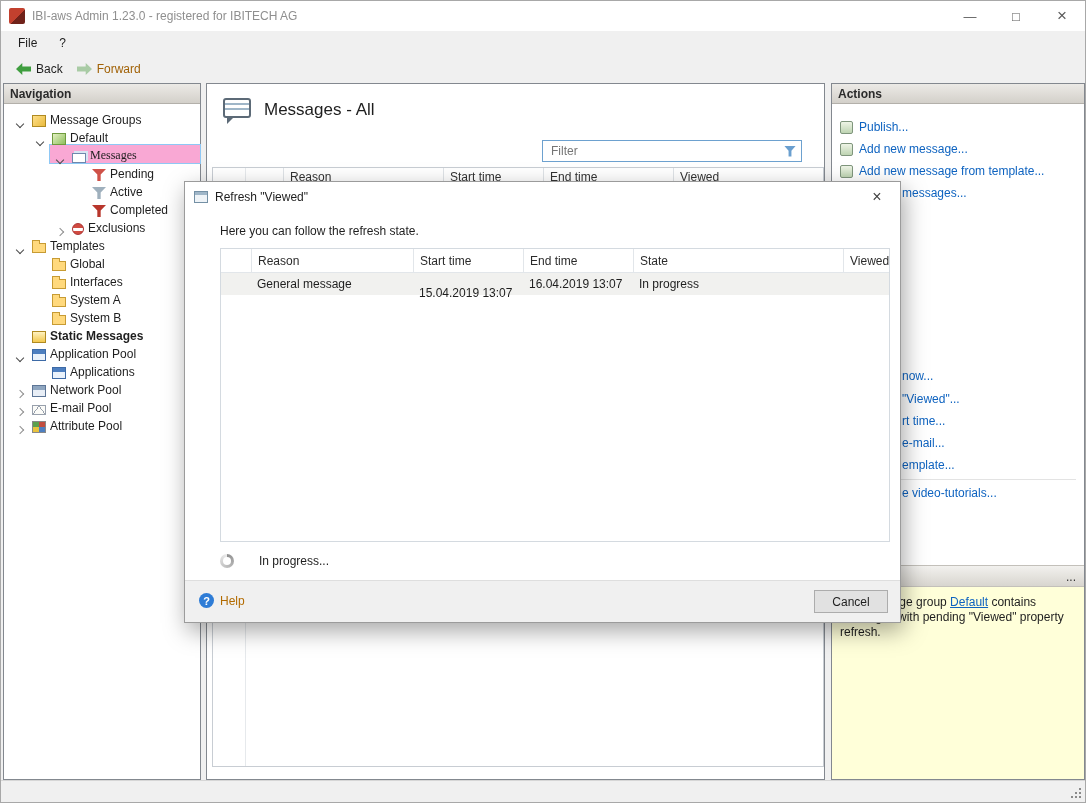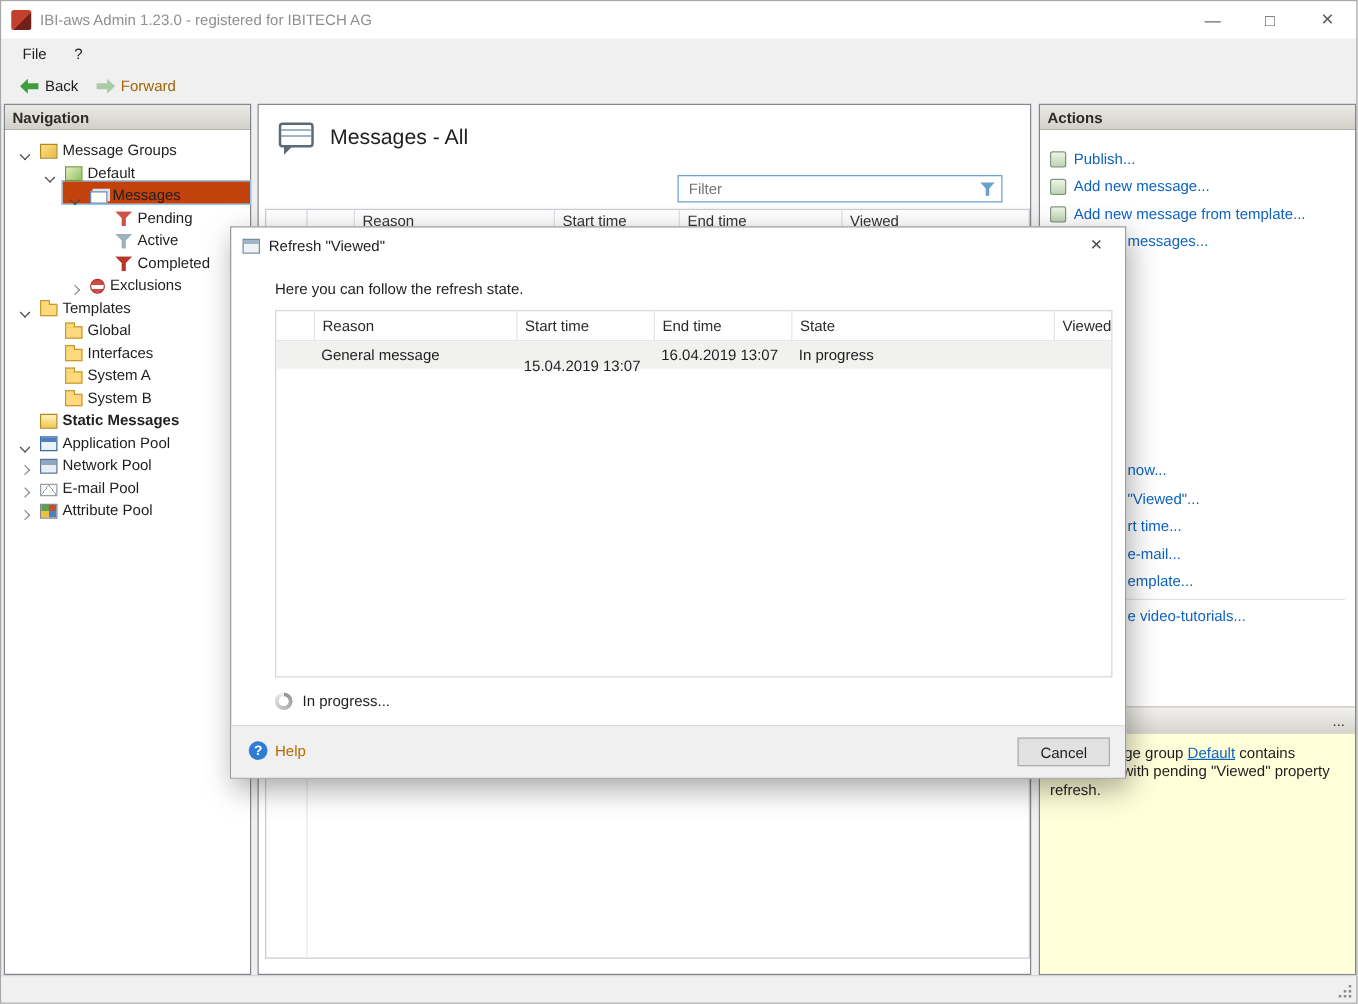--- a/index.html
+++ b/index.html
@@ -26,21 +26,21 @@
   
   .panel-header { height:20px; background:linear-gradient(#eceae6,#d3d0ca); border-bottom:1px solid #b3b0aa; font-weight:bold; padding:3px 6px; color:#2b2b2b; }
   .nav-panel { position:absolute; left:2px; top:82px; width:198px; height:697px; background:#fff; border:1px solid #83888f; }
   .main-panel { position:absolute; left:205px; top:82px; width:619px; height:697px; background:#fff; border:1px solid #83888f; }
   .actions-panel { position:absolute; left:830px; top:82px; width:254px; height:697px; background:#fff; border:1px solid #83888f; }
 
   
   .tree { padding-top:5px; }
   .tree-row { height:18px; display:flex; align-items:center; }
   .row-body { display:flex; align-items:flex-end; gap:4px; flex:1; height:18px; padding:0 2px; }
-  .tree-row.selected .row-body { background:#c2410c; outline:1px solid #8ec8f5; }
+  .tree-row.selected .row-body { background:#f9a8d4; outline:1px solid #8ec8f5;font-family:Liberation Serif, serif; }
   .expander { width:16px; flex:0 0 16px; display:flex; align-items:center; justify-content:center; }
   .chev { width:6px; height:6px; border-right:1.5px solid #4a4a4a; border-bottom:1.5px solid #4a4a4a; }
   .chev.down { transform:rotate(45deg); margin-top:-2px; }
   .chev.right { transform:rotate(-45deg); border-color:#8f8f8f; }
   .ti { width:14px; height:12px; flex:0 0 14px; position:relative; }
   .ti.box { background:linear-gradient(135deg,#ffe089,#e9ba3e); border:1px solid #b08a21; }
   .ti.group-box { background:linear-gradient(135deg,#e4f0c2,#8fc05e); border:1px solid #6f9b3e; }
   .ti.messages { background:#fff; border:1px solid #6f87ad; height:10px; box-shadow:2px -2px 0 #d7e4f2; }
   .ti.funnel { clip-path:polygon(0 0,100% 0,62% 45%,62% 100%,38% 100%,38% 45%); }
   .ti.funnel.pending { background:#cf5148; }
@@ -87,21 +87,21 @@
   .dlg-icon { width:14px; height:12px; background:linear-gradient(#9fb6c8 0 3px,#eef3f7 3px); border:1px solid #7490a5; }
   .dlg-close { position:absolute; top:1px; right:1px; width:44px; height:28px; display:flex; align-items:center; justify-content:center; font-size:16px; color:#444; }
   .dlg-desc { position:absolute; left:35px; top:42px; }
   .dlg-table { position:absolute; left:35px; top:66px; width:670px; height:294px; border:1px solid #d4dae0; background:#fff; }
   .dlg-thead { display:flex; height:24px; border-bottom:1px solid #e2e6ea; }
   .dcol { padding:5px 0 0 6px; color:#2b2b2b; border-left:1px solid #e2e6ea; overflow:hidden; white-space:nowrap; }
   .dcol:first-child { border-left:none; }
   .dlg-row { display:flex; height:22px; background:#f1f1ef; align-items:center; }
   .dcell { padding-left:6px; overflow:hidden; white-space:nowrap; }
   .row-arrow { width:13px; height:11px; margin-left:8px; background:#44a544; clip-path:polygon(0 35%,55% 35%,55% 0,100% 50%,55% 100%,55% 65%,0 65%); }
-  .dlg-status { position:absolute; left:35px; top:372px; display:flex; align-items:center; gap:8px; }
+  .dlg-status { position:absolute; left:35px; top:372px; display:flex; align-items:center; gap:25px; }
   .spinner { width:14px; height:14px; border-radius:50%; background:conic-gradient(#8f8f8f,#ededed); position:relative; }
   .spinner::after { content:""; position:absolute; inset:3px; background:#fff; border-radius:50%; }
   .dlg-footer { position:absolute; left:0; right:0; bottom:0; height:42px; background:#f0f0f0; border-top:1px solid #dedede; }
   .help { position:absolute; left:14px; top:12px; display:flex; gap:6px; align-items:center; color:#b26b00; }
   .help-icon { width:15px; height:15px; border-radius:50%; background:#2e7cd6; color:#fff; font-size:11px; font-weight:bold; display:flex; align-items:center; justify-content:center; }
   .cancel-btn { position:absolute; right:12px; top:9px; width:74px; height:23px; background:#e1e1e1; border:1px solid #acacac; display:flex; align-items:center; justify-content:center; }
 
   
   .statusbar { position:absolute; left:0; bottom:0; width:100%; height:22px; background:#f0f0f0; border-top:1px solid #d6d6d6; }
   .grip { position:absolute; right:4px; bottom:4px; width:12px; height:12px; }
@@ -246,20 +246,27 @@
       </div>
       <div class="tree-row" style="padding-left:6px;">
         <span class="row-body">
             <span class="expander">
               <span class="chev down"></span>
             </span>
         <span class="ti win"></span>
         <span>Application Pool</span>
           </span>
       </div>
+      <div class="tree-row" style="padding-left:26px;">
+        <span class="row-body">
+            <span class="expander"></span>
+        <span class="ti win"></span>
+        <span>Applications</span>
+          </span>
+      </div>
       <div class="tree-row" style="padding-left:6px;">
         <span class="row-body">
             <span class="expander">
               <span class="chev right"></span>
             </span>
         <span class="ti network"></span>
         <span>Network Pool</span>
           </span>
       </div>
       <div class="tree-row" style="padding-left:6px;">

